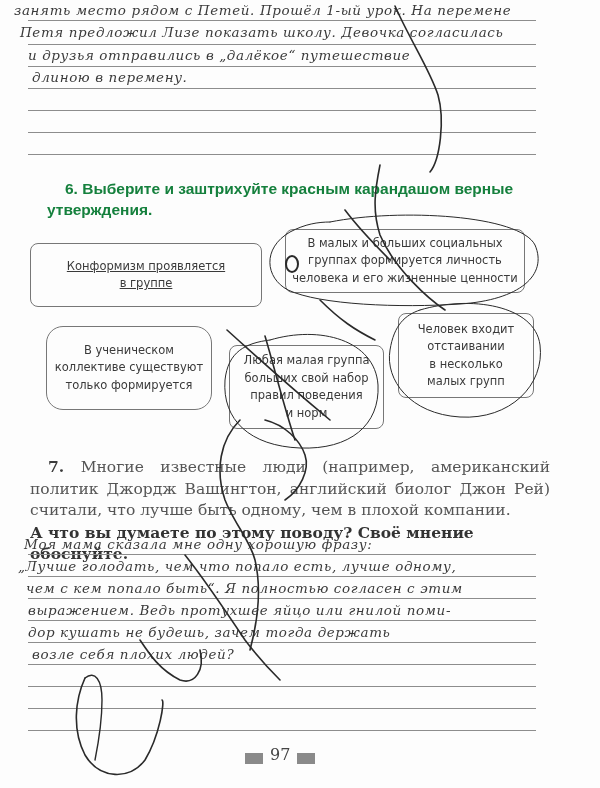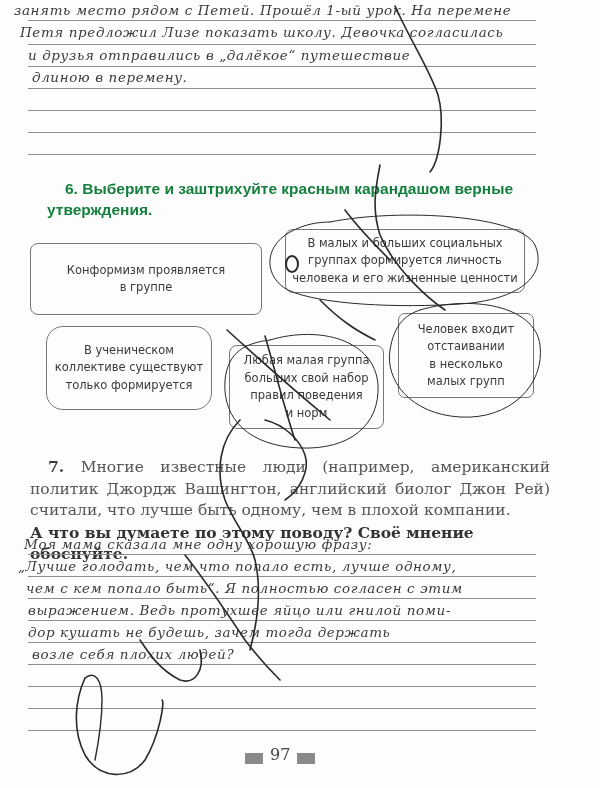--- a/index.html
+++ b/index.html
@@ -99,21 +99,21 @@
     <div class="hw" style="left:20px; top:24px;">Петя предложил Лизе показать школу. Девочка согласилась</div>
     <div class="hw" style="left:28px; top:47px;">и друзья отправились в „далёкое“ путешествие</div>
     <div class="hw" style="left:32px; top:69px;">длиною в перемену.</div>
   </div>
 
   <div class="task-title" style="top:178px">
     <span class="num">6.</span>
     <span>Выберите и заштрихуйте красным карандашом верные утверждения.</span>
   </div>
 
-  <div class="card" style="left:30px; top:243px; width:232px; height:72px;">
+  <div class="card" style="left:30px; top:243px; width:232px; height:64px;text-decoration:underline;">
     <div>
       <span>Конформизм проявляется</span>
       <span>в группе</span>
     </div>
   </div>
 
   <div class="card" style="left:285px; top:229px; width:240px; height:64px;">
     <div>
       <span>В малых и больших социальных</span>
       <span>группах формируется личность</span>
@@ -131,21 +131,21 @@
 
   <div class="card" style="left:229px; top:345px; width:155px; height:84px;">
     <div>
       <span>Любая малая группа</span>
       <span>больших свой набор</span>
       <span>правил поведения</span>
       <span>и норм</span>
     </div>
   </div>
 
-  <div class="card" style="left:398px; top:313px; width:136px; height:85px;border-radius:7px;">
+  <div class="card" style="left:398px; top:313px; width:136px; height:85px;">
     <div>
       <span>Человек входит</span>
       <span>отстаивании</span>
       <span>в несколько</span>
       <span>малых групп</span>
     </div>
   </div>
 
   <div class="task7">
     <span class="num">7.</span>

